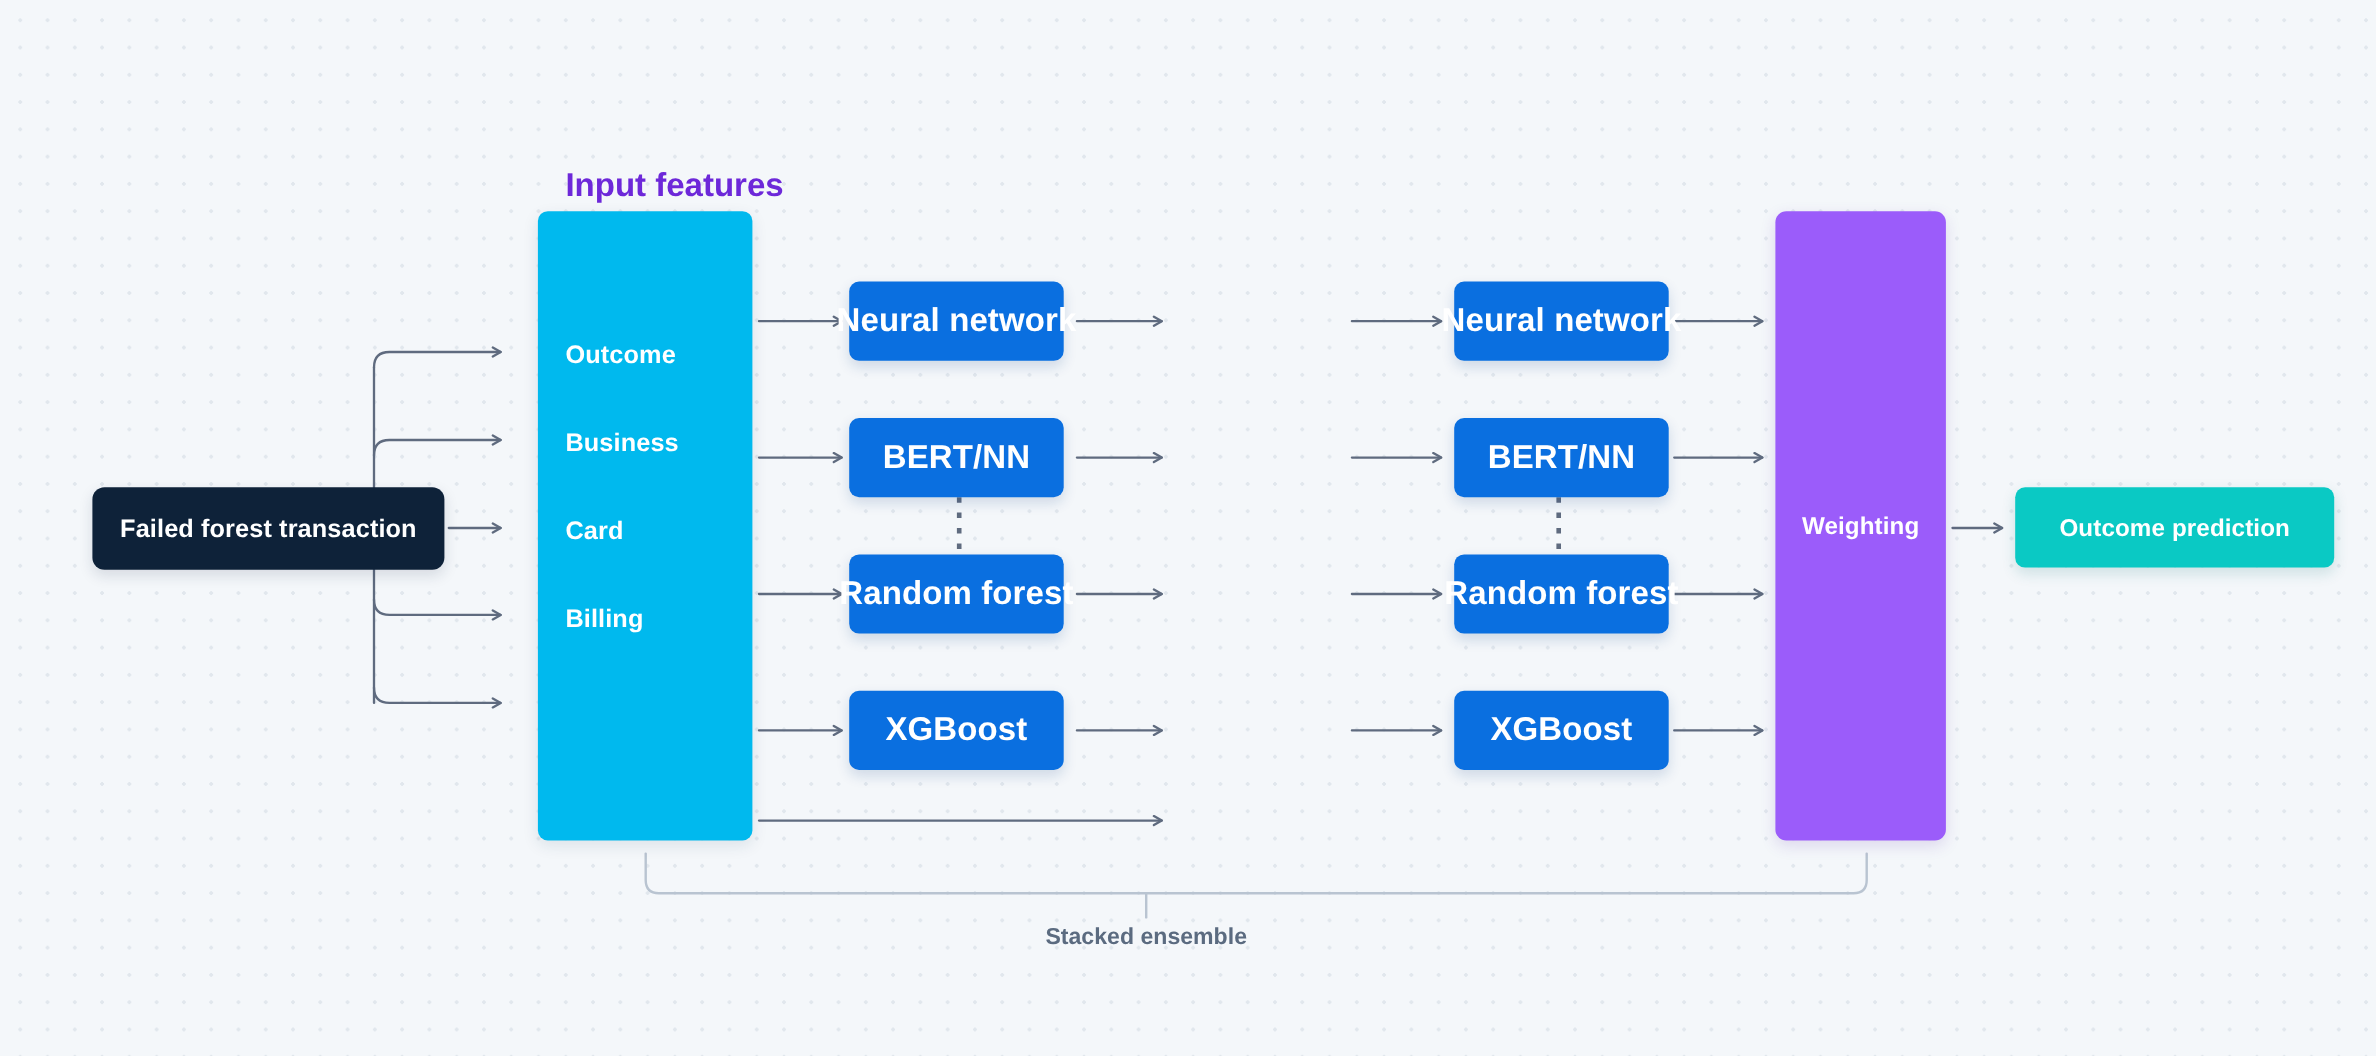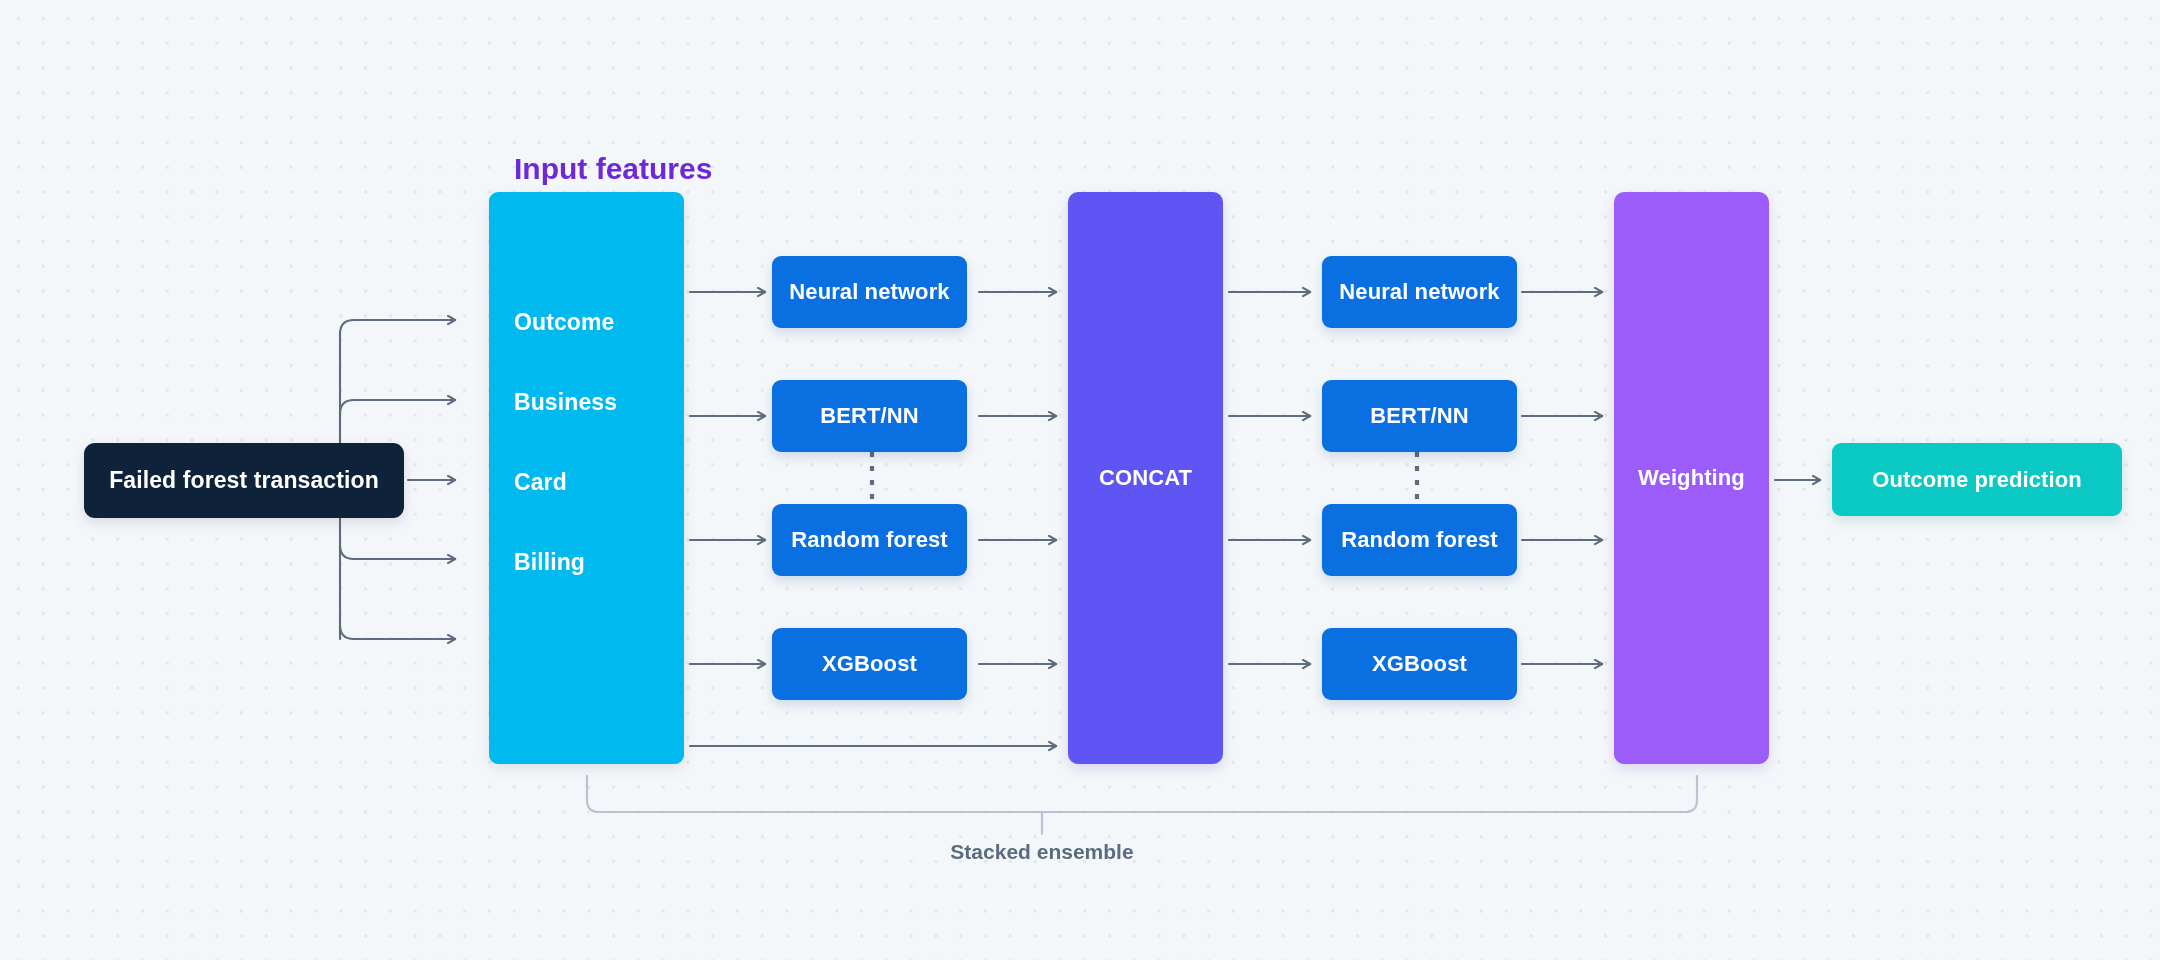--- a/index.html
+++ b/index.html
@@ -98,21 +98,21 @@
     white-space: nowrap;
   }
 
   
   .box-model {
     width: 195px;
     height: 72px;
     background: #0a6fe0;
     border-radius: 9px;
     justify-content: center;
-    font-size: 22px;
+    font-size: 30px;
     box-shadow: 0 5px 12px rgba(10, 60, 130, 0.16);
   }
 
   
   .panel-concat {
     left: 1068px;
     top: 192px;
     width: 155px;
     height: 572px;
     background: #5f55f5;
@@ -256,23 +256,20 @@
   <div class="node box-model" style="left:772px; top:380px;">
     <span class="node-label">BERT/NN</span>
   </div>
   <div class="node box-model" style="left:772px; top:504px;">
     <span class="node-label">Random forest</span>
   </div>
   <div class="node box-model" style="left:772px; top:628px;">
     <span class="node-label">XGBoost</span>
   </div>
 
-  <div class="node panel-concat">
-    <span class="node-label">CONCAT</span>
-  </div>
 
   <div class="node box-model" style="left:1322px; top:256px;">
     <span class="node-label">Neural network</span>
   </div>
   <div class="node box-model" style="left:1322px; top:380px;">
     <span class="node-label">BERT/NN</span>
   </div>
   <div class="node box-model" style="left:1322px; top:504px;">
     <span class="node-label">Random forest</span>
   </div>

